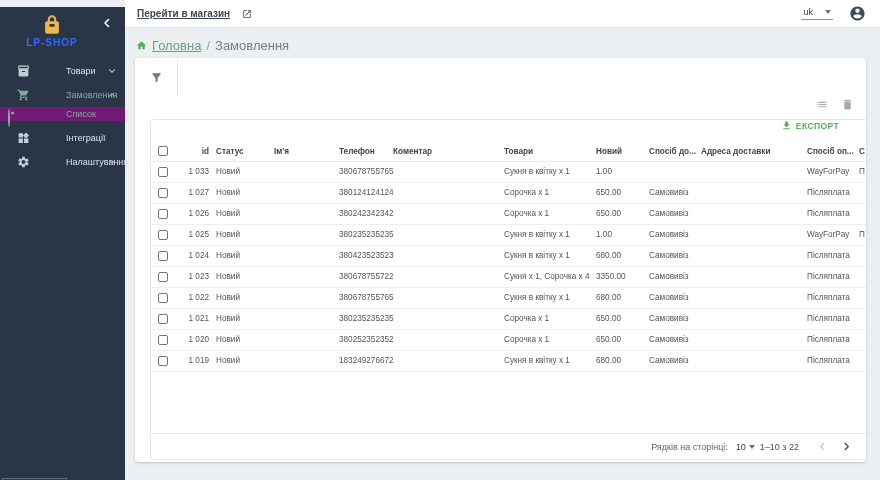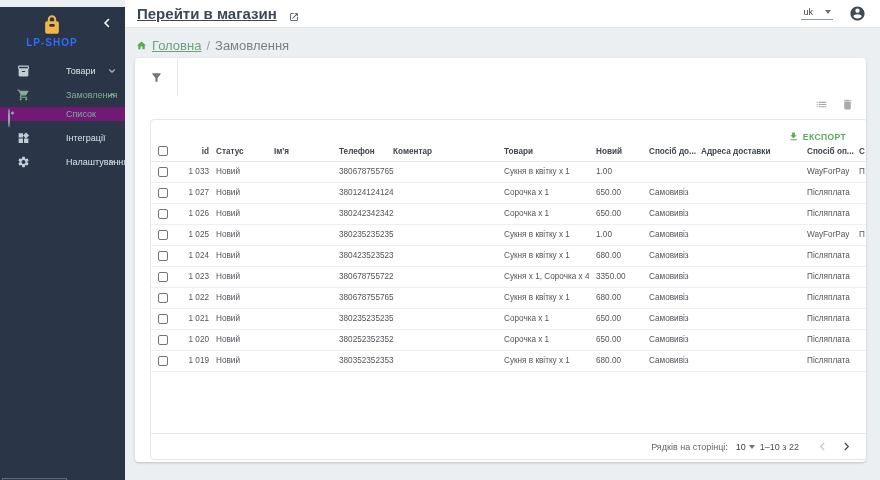--- a/index.html
+++ b/index.html
@@ -27,21 +27,21 @@
   .menu-item.active .mi-label { color: #7fae93; }
   .mi-chevron { position: absolute; right: 8px; top: 50%; transform: translateY(-50%); width: 10px; height: 10px; color: #a9b6c0; }
   .mi-chevron svg { width: 10px; height: 10px; display: block; }
   .menu-item.active .mi-chevron { color: #7fae93; }
   .ring { width: 9px; height: 9px; border: 1.5px solid currentColor; border-radius: 50%; position: relative; }
   .ring::after { content: ""; position: absolute; left: 1.5px; top: 1.5px; width: 3px; height: 3px; border-radius: 50%; background: currentColor; }
   .tooltip { position: absolute; left: 2px; top: 471px; z-index: 6; background: #2d3b4e; border: 1px solid #5b6a7d; color: #cdd6de; font-size: 7.5px; padding: 2px 5px 4px 5px; white-space: nowrap; }
 
   
   .topbar { position: absolute; left: 125px; top: 0; right: 0; height: 28px; background: #ffffff; border-bottom: 1px solid #e2e5e8; display: flex; align-items: center; padding: 0 14px 0 12px; z-index: 2; }
-  .store-link { display: flex; align-items: flex-end; gap: 12px; font-size: 15px; font-weight: bold; color: #3c4854; text-decoration: underline; cursor: pointer; }
+  .store-link { display: flex; align-items: flex-end; gap: 12px; font-size: 10px; font-weight: bold; color: #3c4854; text-decoration: underline; cursor: pointer; }
   .store-link svg { width: 10px; height: 10px; color: #3c4854; }
   .topbar-right { margin-left: auto; display: flex; align-items: center; }
   .lang-select { display: flex; align-items: center; gap: 12px; font-size: 9px; color: #3c4043; border-bottom: 1px solid #8f979e; padding: 0 2px 2px 2px; cursor: pointer; }
   .caret { width: 0; height: 0; border-left: 3.5px solid transparent; border-right: 3.5px solid transparent; border-top: 4px solid #6d7378; }
   .avatar-btn { margin-left: 16px; width: 17px; height: 17px; color: #3f4b57; cursor: pointer; }
   .avatar-btn svg { width: 17px; height: 17px; }
 
   
   .breadcrumb { position: absolute; left: 136px; top: 38px; display: flex; align-items: center; gap: 5px; font-size: 13px; z-index: 1; }
   .bc-home { width: 11px; height: 11px; color: #4caf50; }
@@ -54,21 +54,21 @@
   .outer-card { position: absolute; left: 135px; top: 58px; width: 731px; height: 404px; background: #fff; border-radius: 4px; box-shadow: 0 1px 3px rgba(0,0,0,.12), 0 1px 2px rgba(0,0,0,.08); overflow: hidden; }
   .toolbar { height: 38px; display: flex; align-items: stretch; }
   .filter-btn { width: 42px; display: flex; align-items: center; justify-content: center; color: #757575; cursor: pointer; }
   .filter-btn svg { width: 13px; height: 13px; }
   .toolbar-divider { width: 1px; background: #e4e6e8; }
   .icons-row { position: absolute; top: 40px; right: 12px; display: flex; gap: 13px; }
   .tool-icon { width: 13px; height: 13px; color: #a6aaae; cursor: pointer; }
   .tool-icon svg { width: 13px; height: 13px; display: block; }
 
   .inner-card { position: absolute; left: 15px; top: 61px; right: -2px; bottom: 2px; background: #fff; border: 1px solid #e4e6e8; border-radius: 4px; display: flex; flex-direction: column; overflow: hidden; }
-  .export-row { height: 22px; flex: 0 0 auto; display: flex; align-items: flex-end; justify-content: flex-end; padding-right: 21px; }
+  .export-row { height: 22px; flex: 0 0 auto; display: flex; align-items: flex-start; justify-content: flex-end; padding-right: 28px; }
   .export-btn { display: flex; align-items: center; gap: 4px; color: #58ab60; font-size: 8.5px; font-weight: bold; letter-spacing: .4px; cursor: pointer; }
   .export-btn svg { width: 11px; height: 11px; }
 
   .table-wrap { flex: 0 0 auto; overflow: hidden; }
   table { border-collapse: collapse; table-layout: fixed; width: 768px; }
   th { height: 19px; font-size: 8.2px; font-weight: bold; color: #40464c; text-align: left; border-bottom: 1px solid #e8eaec; white-space: nowrap; vertical-align: middle; cursor: pointer; }
   td { height: 21px; font-size: 8.2px; color: #50555a; border-bottom: 1px solid #efefef; white-space: nowrap; vertical-align: middle; overflow: visible; }
   .col-id-h, .col-id-c { text-align: right; padding-right: 7px; }
   .checkbox { width: 10px; height: 10px; border: 1px solid #6f757b; border-radius: 2px; margin-left: 7px; cursor: pointer; background: #fff; }
 
@@ -400,21 +400,21 @@
                 <td>Післяплата</td>
                 <td></td>
               </tr>
               <tr>
                 <td>
                   <div class="checkbox"></div>
                 </td>
                 <td class="col-id-c">1 019</td>
                 <td>Новий</td>
                 <td></td>
-                <td>380352352353</td>
+                <td>183249276672</td>
                 <td></td>
                 <td>Сукня в квітку х 1</td>
                 <td>680.00</td>
                 <td>Самовивіз</td>
                 <td></td>
                 <td>Післяплата</td>
                 <td></td>
               </tr>
             </tbody>
         </table>

